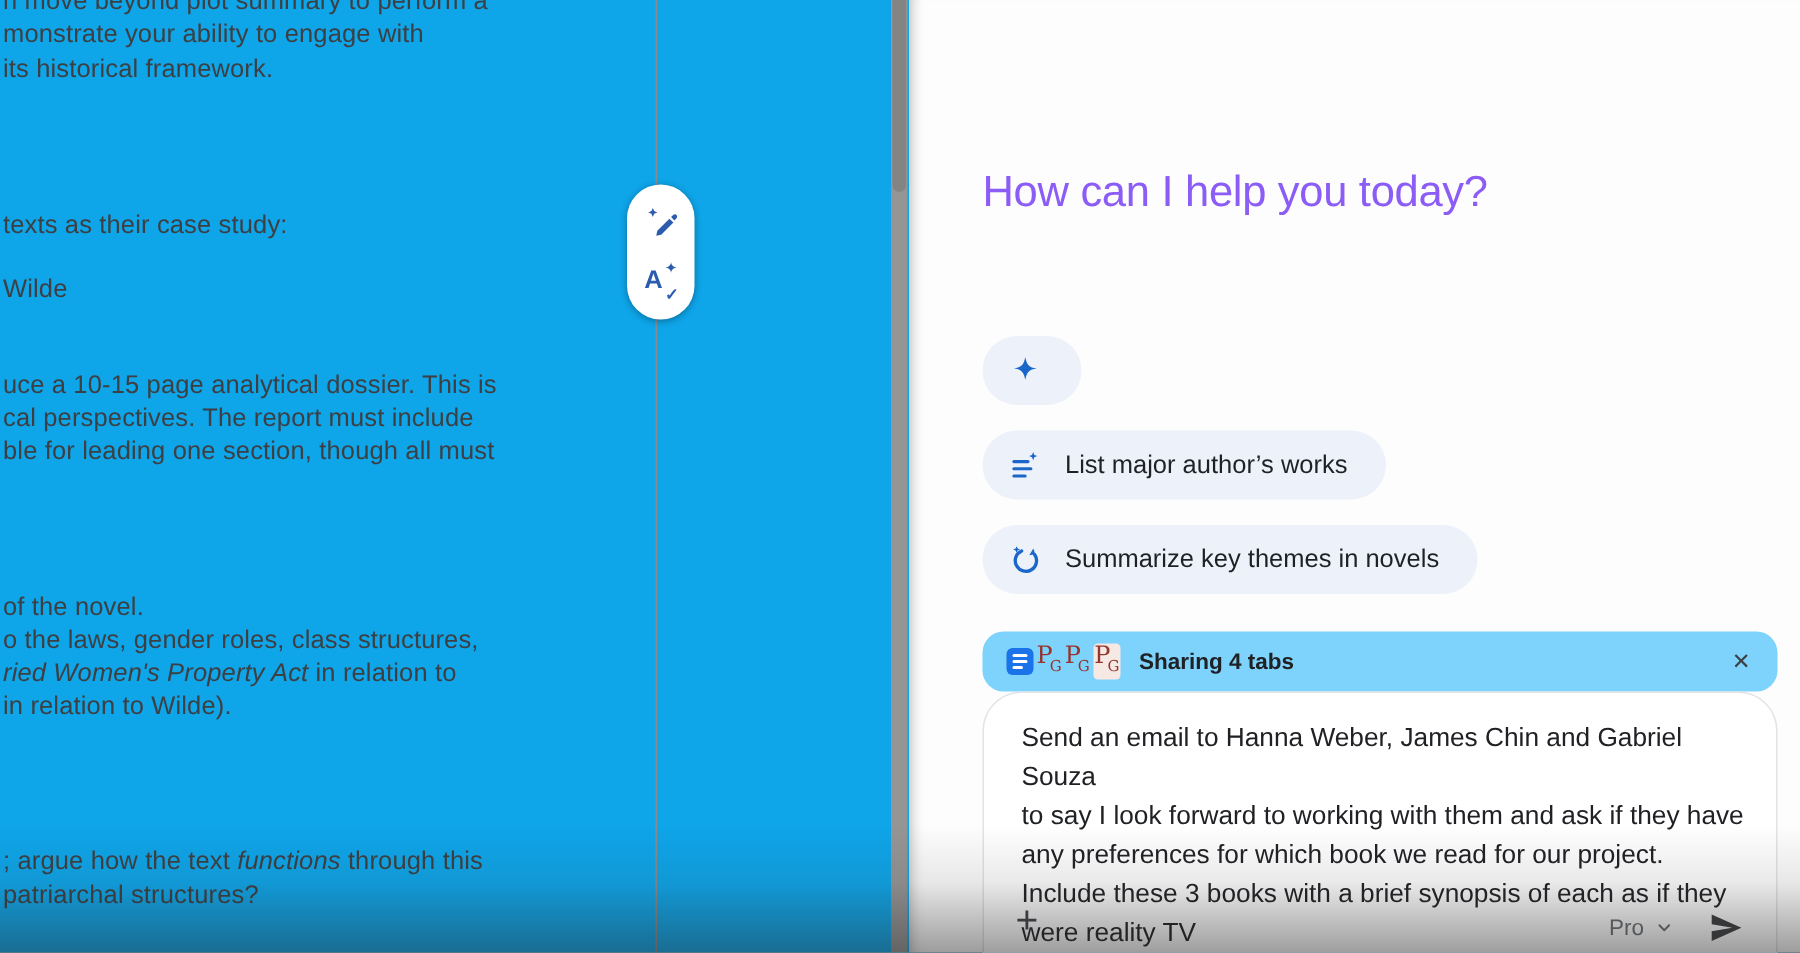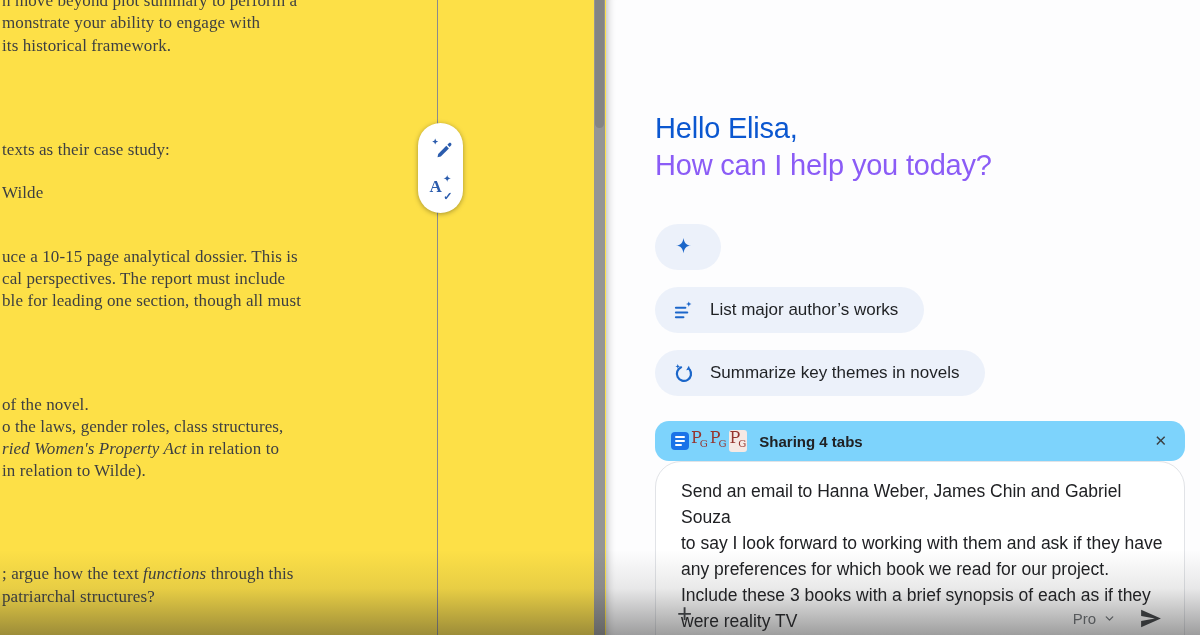--- a/index.html
+++ b/index.html
@@ -1,20 +1,20 @@
 <!DOCTYPE html>
 <html><head>
 <meta charset="utf-8">
 <style>
   html,body{margin:0;padding:0;background:#5a5a5a;}
   .stage{position:relative;width:1200px;height:635px;overflow:hidden;
          font-family:"Liberation Sans",sans-serif;background:#9a9a9a;}
 
   
-  .doc-area{position:absolute;left:0;top:0;width:606px;height:635px;background:#fde047;font-family:Liberation Serif, serif;}
+  .doc-area{position:absolute;left:0;top:0;width:606px;height:635px;background:#0ea5e9;}
   .doc-line{position:absolute;left:2px;white-space:nowrap;font-size:17px;color:#3d3f42;
             letter-spacing:.1px;}
   .doc-line i{font-style:italic;margin-top:12px;}
   .page-edge{position:absolute;left:437px;top:0;width:1px;height:635px;background:#8b8b8b;}
   .doc-scrollbar{position:absolute;right:1px;top:0;width:11px;height:635px;background:#959595;}
   .doc-scroll-thumb{position:absolute;left:1px;top:0;width:9px;height:128px;background:#848484;
             border-radius:0 0 5px 5px;}
 
   
   .tool-pill{position:absolute;left:418px;top:123px;width:45px;height:90px;background:#fff;
@@ -113,21 +113,20 @@
           <span class="sp">✦</span>
           <span class="ck">✓</span>
         </span>
       </div>
     </div>
   </div>
 
   <div class="gemini-panel">
 
     <div class="greeting">
-      <div class="name">Hello Elisa,</div>
       <div class="question">How can I help you today?</div>
     </div>
 
     <div class="chip" style="top:224px">
       <span style="display:flex">
         <svg width="23" height="23" viewBox="0 0 24 24">
           <path d="M12 2c.9 5.2 2.7 7.4 7.9 8-5.2.6-7 2.8-7.9 8-.9-5.2-2.7-7.4-7.9-8 5.2-.6 7-2.8 7.9-8z" fill="#1b66c9"></path>
         </svg>
       </span>
     </div>

